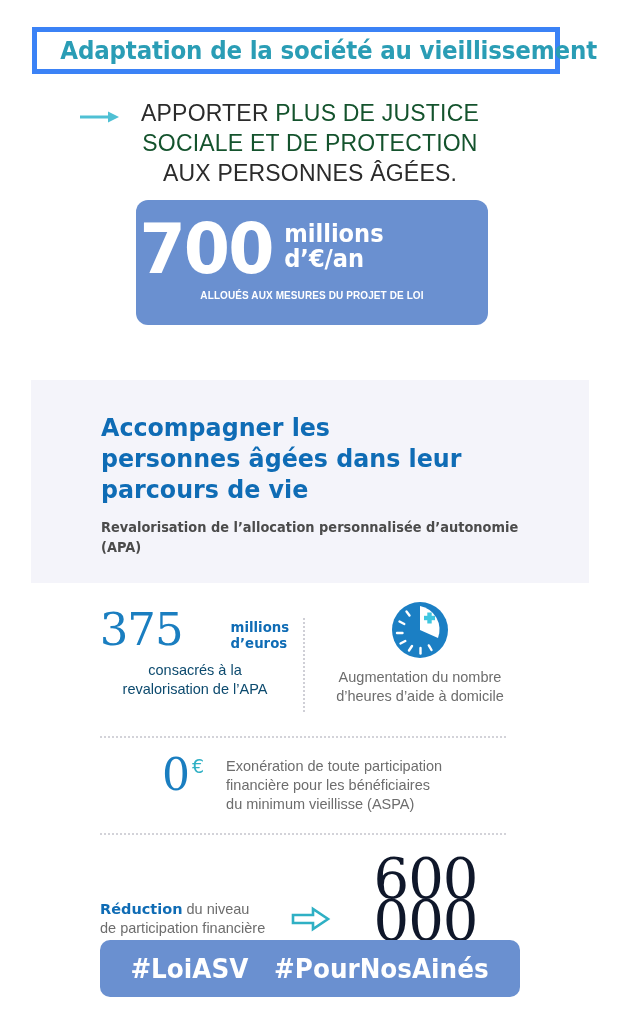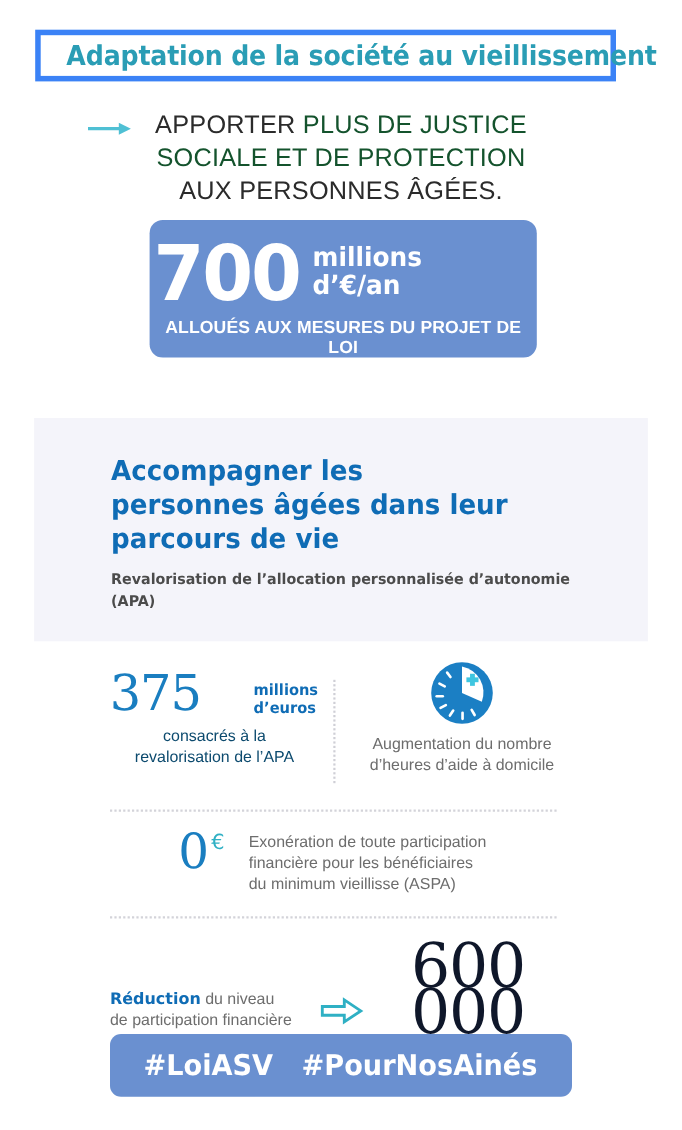--- a/index.html
+++ b/index.html
@@ -98,21 +98,21 @@
     line-height: 25px;
     font-family: "DejaVu Sans", sans-serif;
     transform: scaleX(0.94);
   }
   .stat-caption {
     position: absolute;
     left: 0;
     top: 90px;
     width: 352px;
     text-align: center;
-    font-size: 16px;
+    font-size: 10px;
     font-weight: bold;
     letter-spacing: 0.1px;
     font-family: "Liberation Sans", sans-serif;
   }
 
   
   .gray-panel {
     position: absolute;
     left: 31px;
     top: 380px;
@@ -150,21 +150,21 @@
   
   .fact-375 {
     position: absolute;
     left: 95px;
     top: 608px;
     width: 200px;
     text-align: center;
   }
   .num-row {
     display: flex;
-    align-items: flex-end;
+    align-items: center;
     justify-content: center;
     gap: 43px;
   }
   .num-375 {
     color: #1a7ec0;
     font-size: 45px;
     line-height: 44px;
     font-family: "DejaVu Serif", serif;
     font-weight: normal;
     letter-spacing: -1px;

